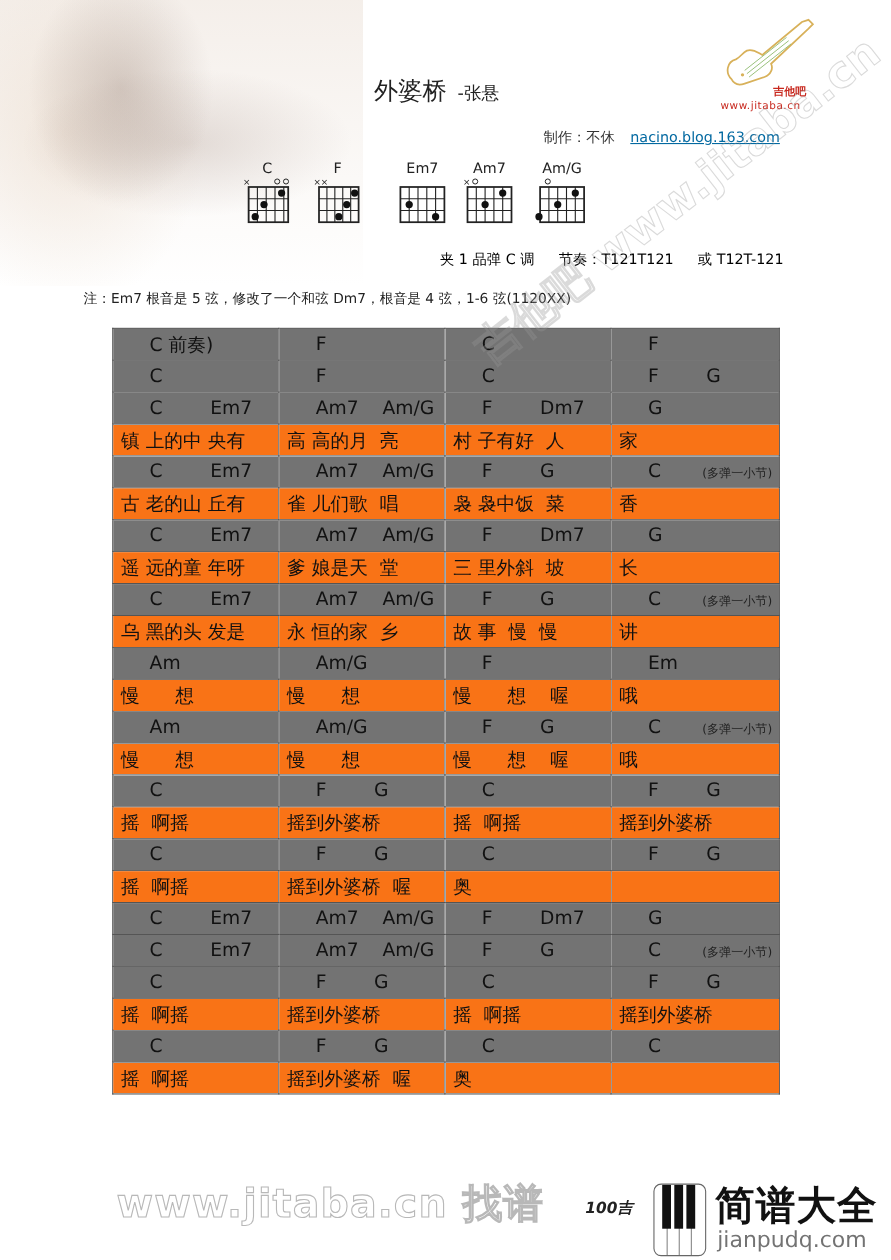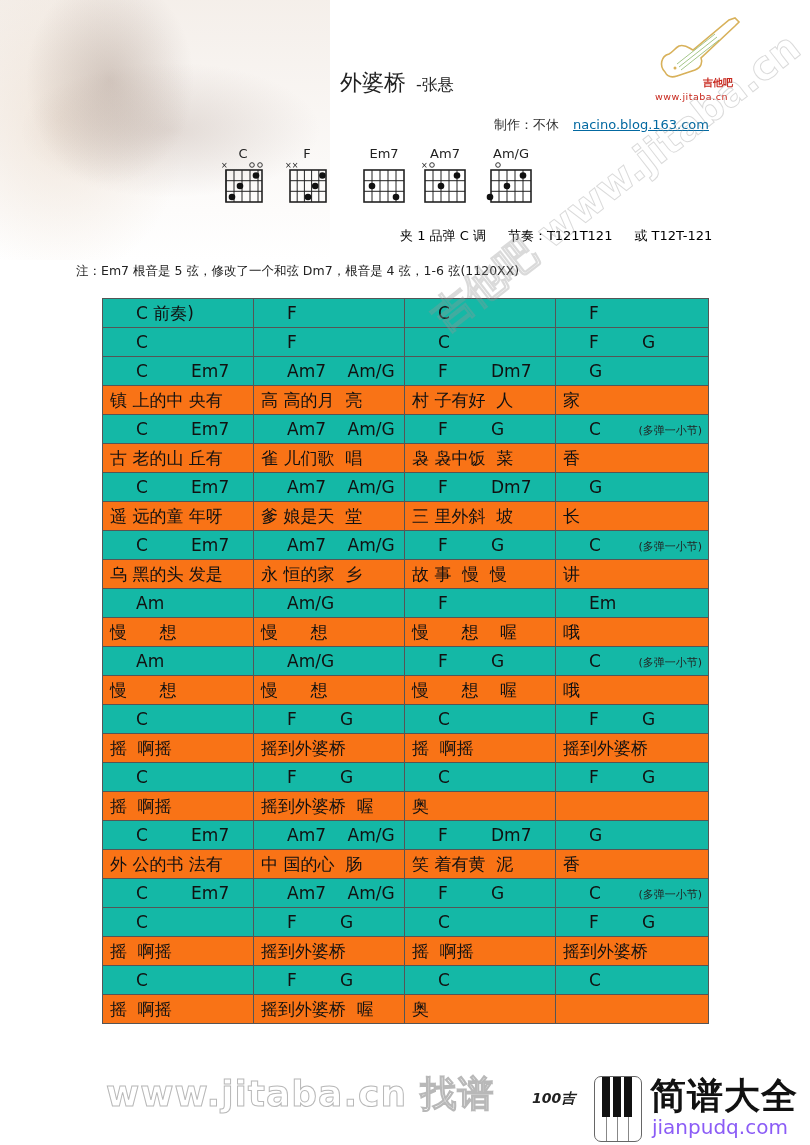--- a/index.html
+++ b/index.html
@@ -53,21 +53,21 @@
     table.sheet {
       position: absolute; left: 102px; top: 298px;
       width: 606px; border-collapse: collapse; table-layout: fixed;
     }
     table.sheet td {
       border: 1px solid #555;
       height: 28px; padding: 0 0 0 7px;
       font-size: 17px; color: #111; white-space: pre; overflow: hidden;
       position: relative;
     }
-    tr.chord-row td { background: #14b8a6; padding-left: 33px; }
+    tr.chord-row td { background: #737373; padding-left: 33px; }
     tr.lyric-row td { background: #f97316; }
     td .extra {
       position: absolute; right: 6px; top: 8px; font-size: 11px; color: #222;
     }
     .watermark {
       position: absolute; left: 420px; top: 300px; width: 260px; height: 120px;
       transform: rotate(-38deg); transform-origin: left top;
       font-size: 40px; font-weight: bold; color: rgba(255,255,255,0.0);
       -webkit-text-stroke: 1px rgba(150,150,150,0.35);
       pointer-events: none; white-space: nowrap;
@@ -82,21 +82,21 @@
     .piano {
       position: absolute; left: 594px; top: 1076px; width: 46px; height: 64px;
       border: 1px solid #666; border-radius: 7px; background: #fff; overflow: hidden;
     }
     .piano .key { position: absolute; top: 0; width: 8px; height: 40px; background: #111; }
     .piano .line { position: absolute; top: 0; width: 1px; height: 64px; background: #888; }
     .brand-cn {
       position: absolute; left: 650px; top: 1072px; font-size: 36px; font-weight: bold; color: #111; white-space: nowrap; letter-spacing: 1px;
     }
     .brand-url {
-      position: absolute; left: 652px; top: 1115px; font-size: 20px; color: #8b5cf6; white-space: nowrap;
+      position: absolute; left: 652px; top: 1115px; font-size: 20px; color: #737373; white-space: nowrap;
     }
   </style>
 </head>
 <body>
 
 <div class="photo-bg"></div>
 
 <div class="title">
   <span>外婆桥</span><span class="artist">-张悬</span>
 </div>
@@ -337,26 +337,20 @@
         <td><span>摇  啊摇</span></td>
         <td><span>摇到外婆桥  喔</span></td>
         <td><span>奥</span></td>
         <td><span></span></td>
       </tr>
       <tr class="chord-row">
         <td><span>C        Em7</span></td>
         <td><span>Am7    Am/G</span></td>
         <td><span>F        Dm7</span></td>
         <td><span>G</span></td>
-      </tr>
-      <tr class="lyric-row">
-        <td><span>外 公的书 法有</span></td>
-        <td><span>中 国的心  肠</span></td>
-        <td><span>笑 着有黄  泥</span></td>
-        <td><span>香</span></td>
       </tr>
       <tr class="chord-row">
         <td><span>C        Em7</span></td>
         <td><span>Am7    Am/G</span></td>
         <td><span>F        G</span></td>
         <td><span>C</span><span class="extra">(多弹一小节)</span></td>
       </tr>
       <tr class="chord-row">
         <td><span>C</span></td>
         <td><span>F        G</span></td>

